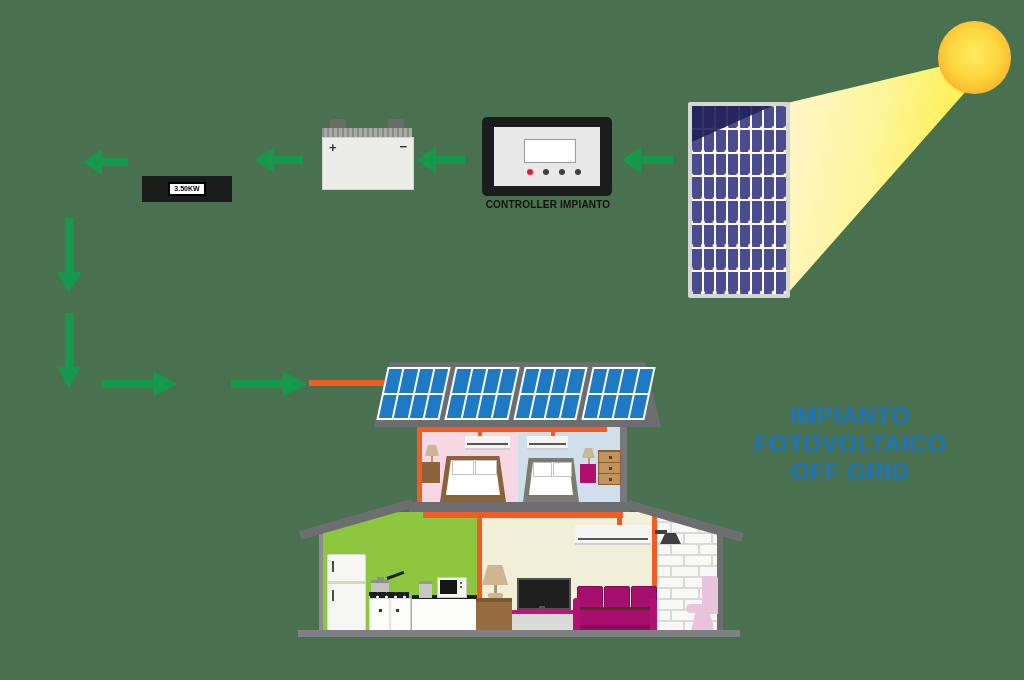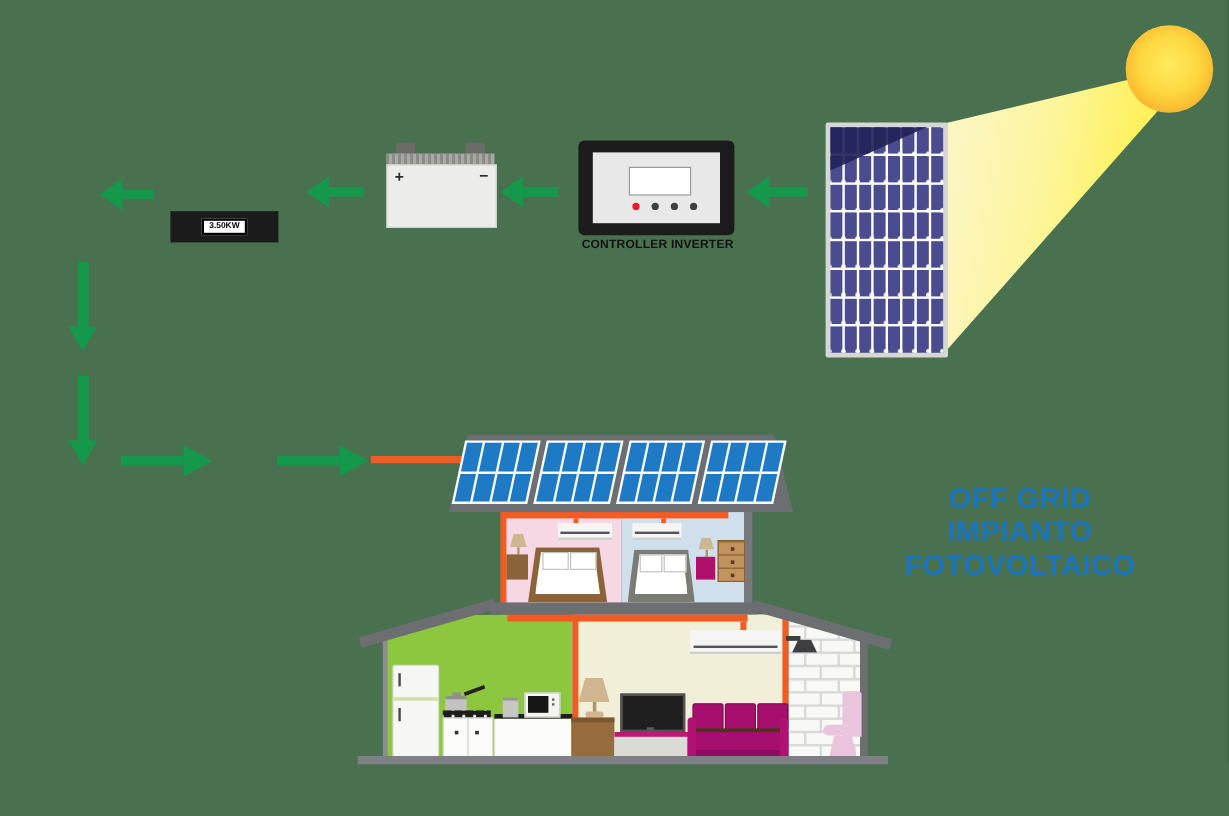--- a/index.html
+++ b/index.html
@@ -160,21 +160,21 @@
   </div>
   <div class="sun"></div>
 
   <div class="ctl-out"></div>
   <div class="ctl-in"></div>
   <div class="ctl-scr"></div>
   <div class="ctl-dot" style="left:527px;background:#e8192c"></div>
   <div class="ctl-dot" style="left:543px;background:#3f3f3f"></div>
   <div class="ctl-dot" style="left:559px;background:#3f3f3f"></div>
   <div class="ctl-dot" style="left:575px;background:#3f3f3f"></div>
-  <div class="ctl-cap">CONTROLLER INVERTER</div>
+  <div class="ctl-cap">CONTROLLER IMPIANTO</div>
 
   <div class="bat-term" style="left:330px;top:119px"></div>
   <div class="bat-term" style="left:388px;top:119px"></div>
   <div class="bat-top"></div>
   <div class="bat-body">
     <span class="bat-sign" style="left:6px;top:3px">+</span>
     <span class="bat-sign" style="right:6px;top:2px">−</span>
   </div>
 
   <div class="inv-black">
@@ -423,17 +423,17 @@
 
   <div class="abs" style="left:655px;top:530px;width:12px;height:4px;background:#3f3f41"></div>
   <div class="abs" style="left:660px;top:533px;width:21px;height:11px;background:#3f3f41;clip-path:polygon(25% 0,75% 0,100% 100%,0 100%)"></div>
   <div class="abs" style="left:702px;top:576px;width:16px;height:38px;background:#eac4dc;border-radius:3px 3px 0 0"></div>
   <div class="abs" style="left:686px;top:604px;width:20px;height:9px;background:#eac4dc;border-radius:5px 0 0 5px"></div>
   <div class="abs" style="left:691px;top:613px;width:23px;height:18px;background:#eac4dc;clip-path:polygon(18% 0,82% 0,100% 100%,0 100%)"></div>
 
   <div class="abs" style="left:298px;top:630px;width:442px;height:7px;background:#7e8083"></div>
 
   <div class="title">
+    <div>IMPIANTO FOTOVOLTAICO</div>
     <div>OFF GRID</div>
-    <div>IMPIANTO FOTOVOLTAICO</div>
   </div>
 
 </div>
 
 </body></html>

